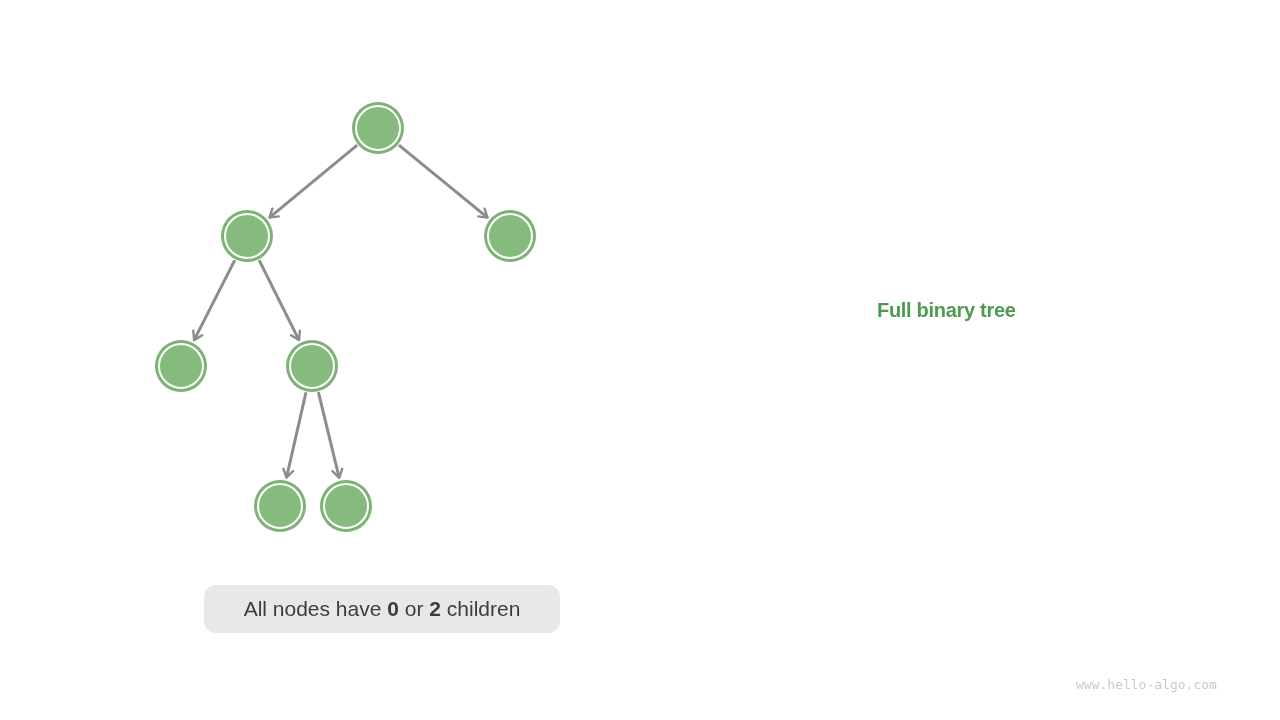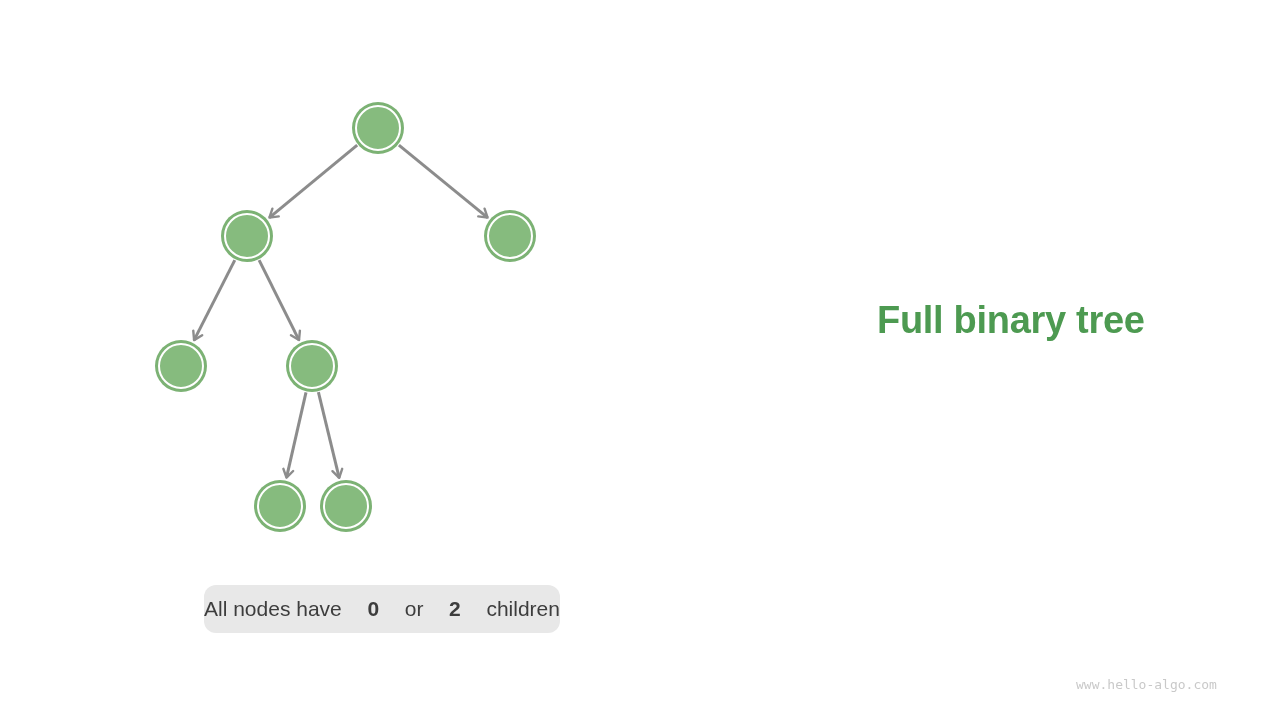--- a/index.html
+++ b/index.html
@@ -33,31 +33,31 @@
   .caption {
     position: absolute;
     left: 204px;
     top: 585px;
     width: 356px;
     height: 48px;
     background: #e8e8e8;
     border-radius: 12px;
     display: flex;
     align-items: center;
-    justify-content: space-between;
+    justify-content: center;
     font-size: 21px;
     color: #3d3d3d;
     white-space: pre;
   }
   .caption b { font-weight: 700; }
   .title {
     position: absolute;
     left: 877px;
     top: 299px;
-    font-size: 38px;
+    font-size: 20px;
     font-weight: 700;
     letter-spacing: -0.3px;
   }
   .watermark {
     position: absolute;
     left: 1076px;
     top: 677px;
     font-family: "DejaVu Sans Mono", monospace;
     font-size: 13px;
     color: #c9c9c9;

